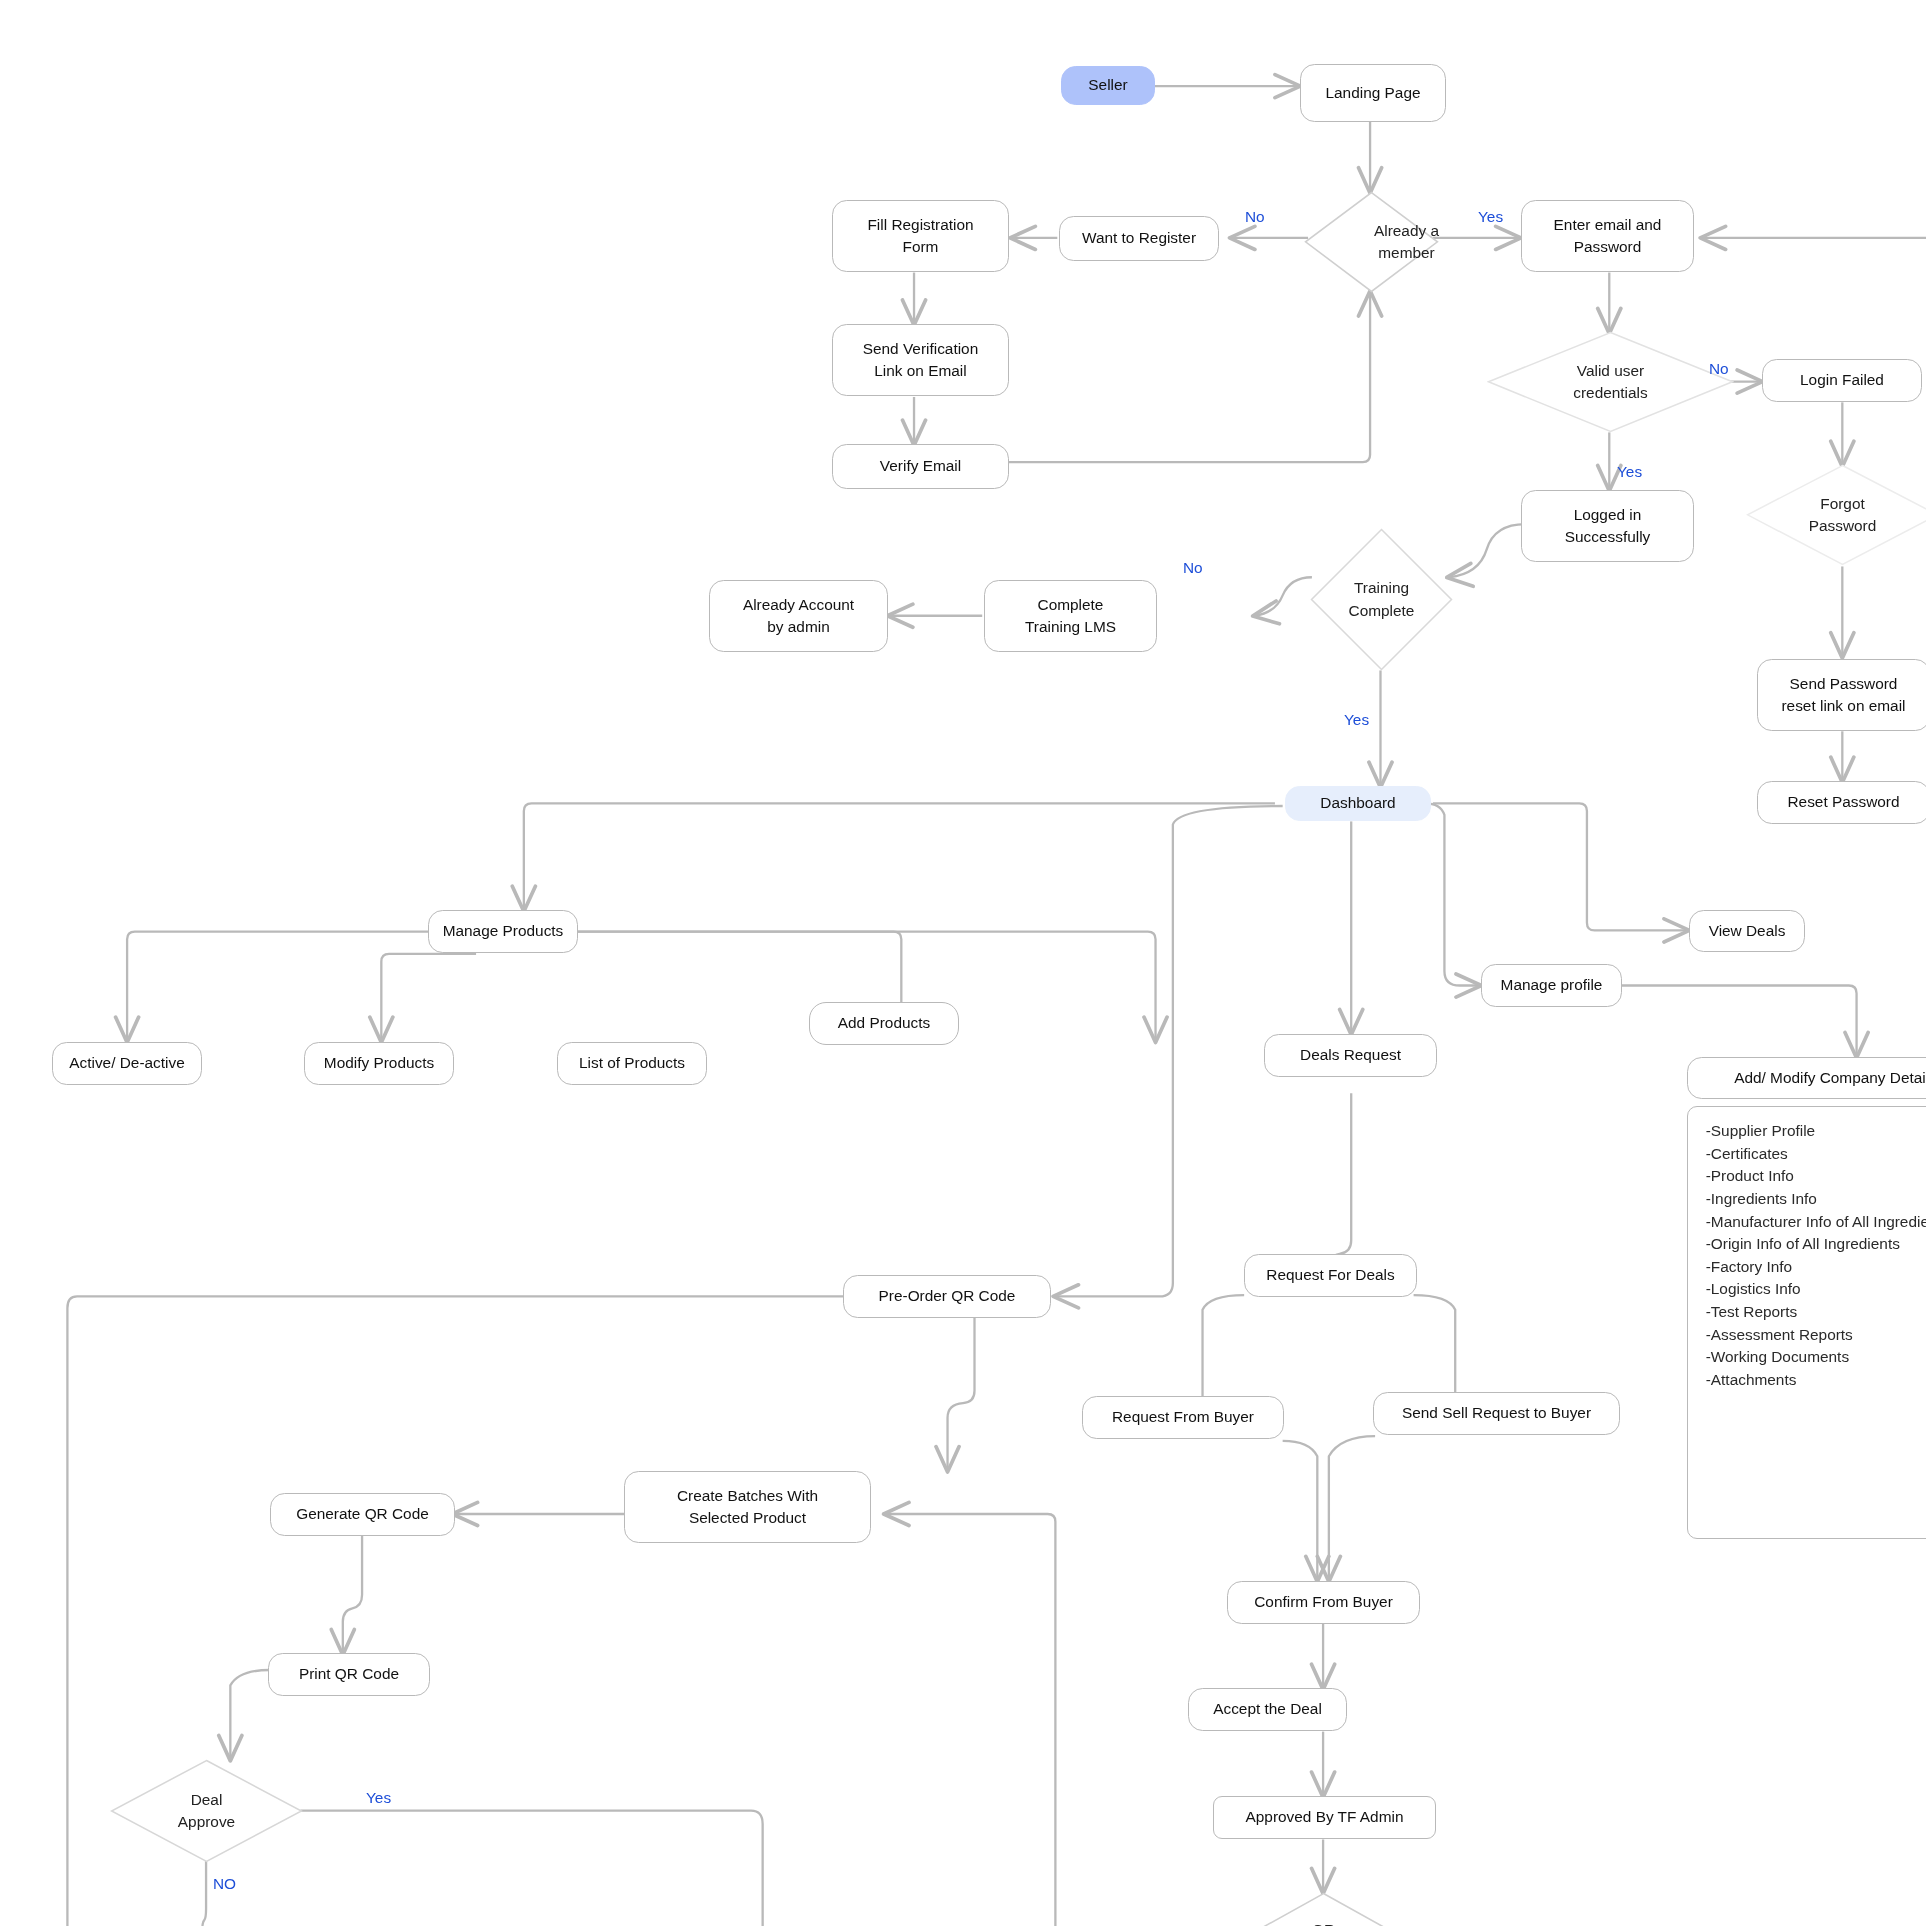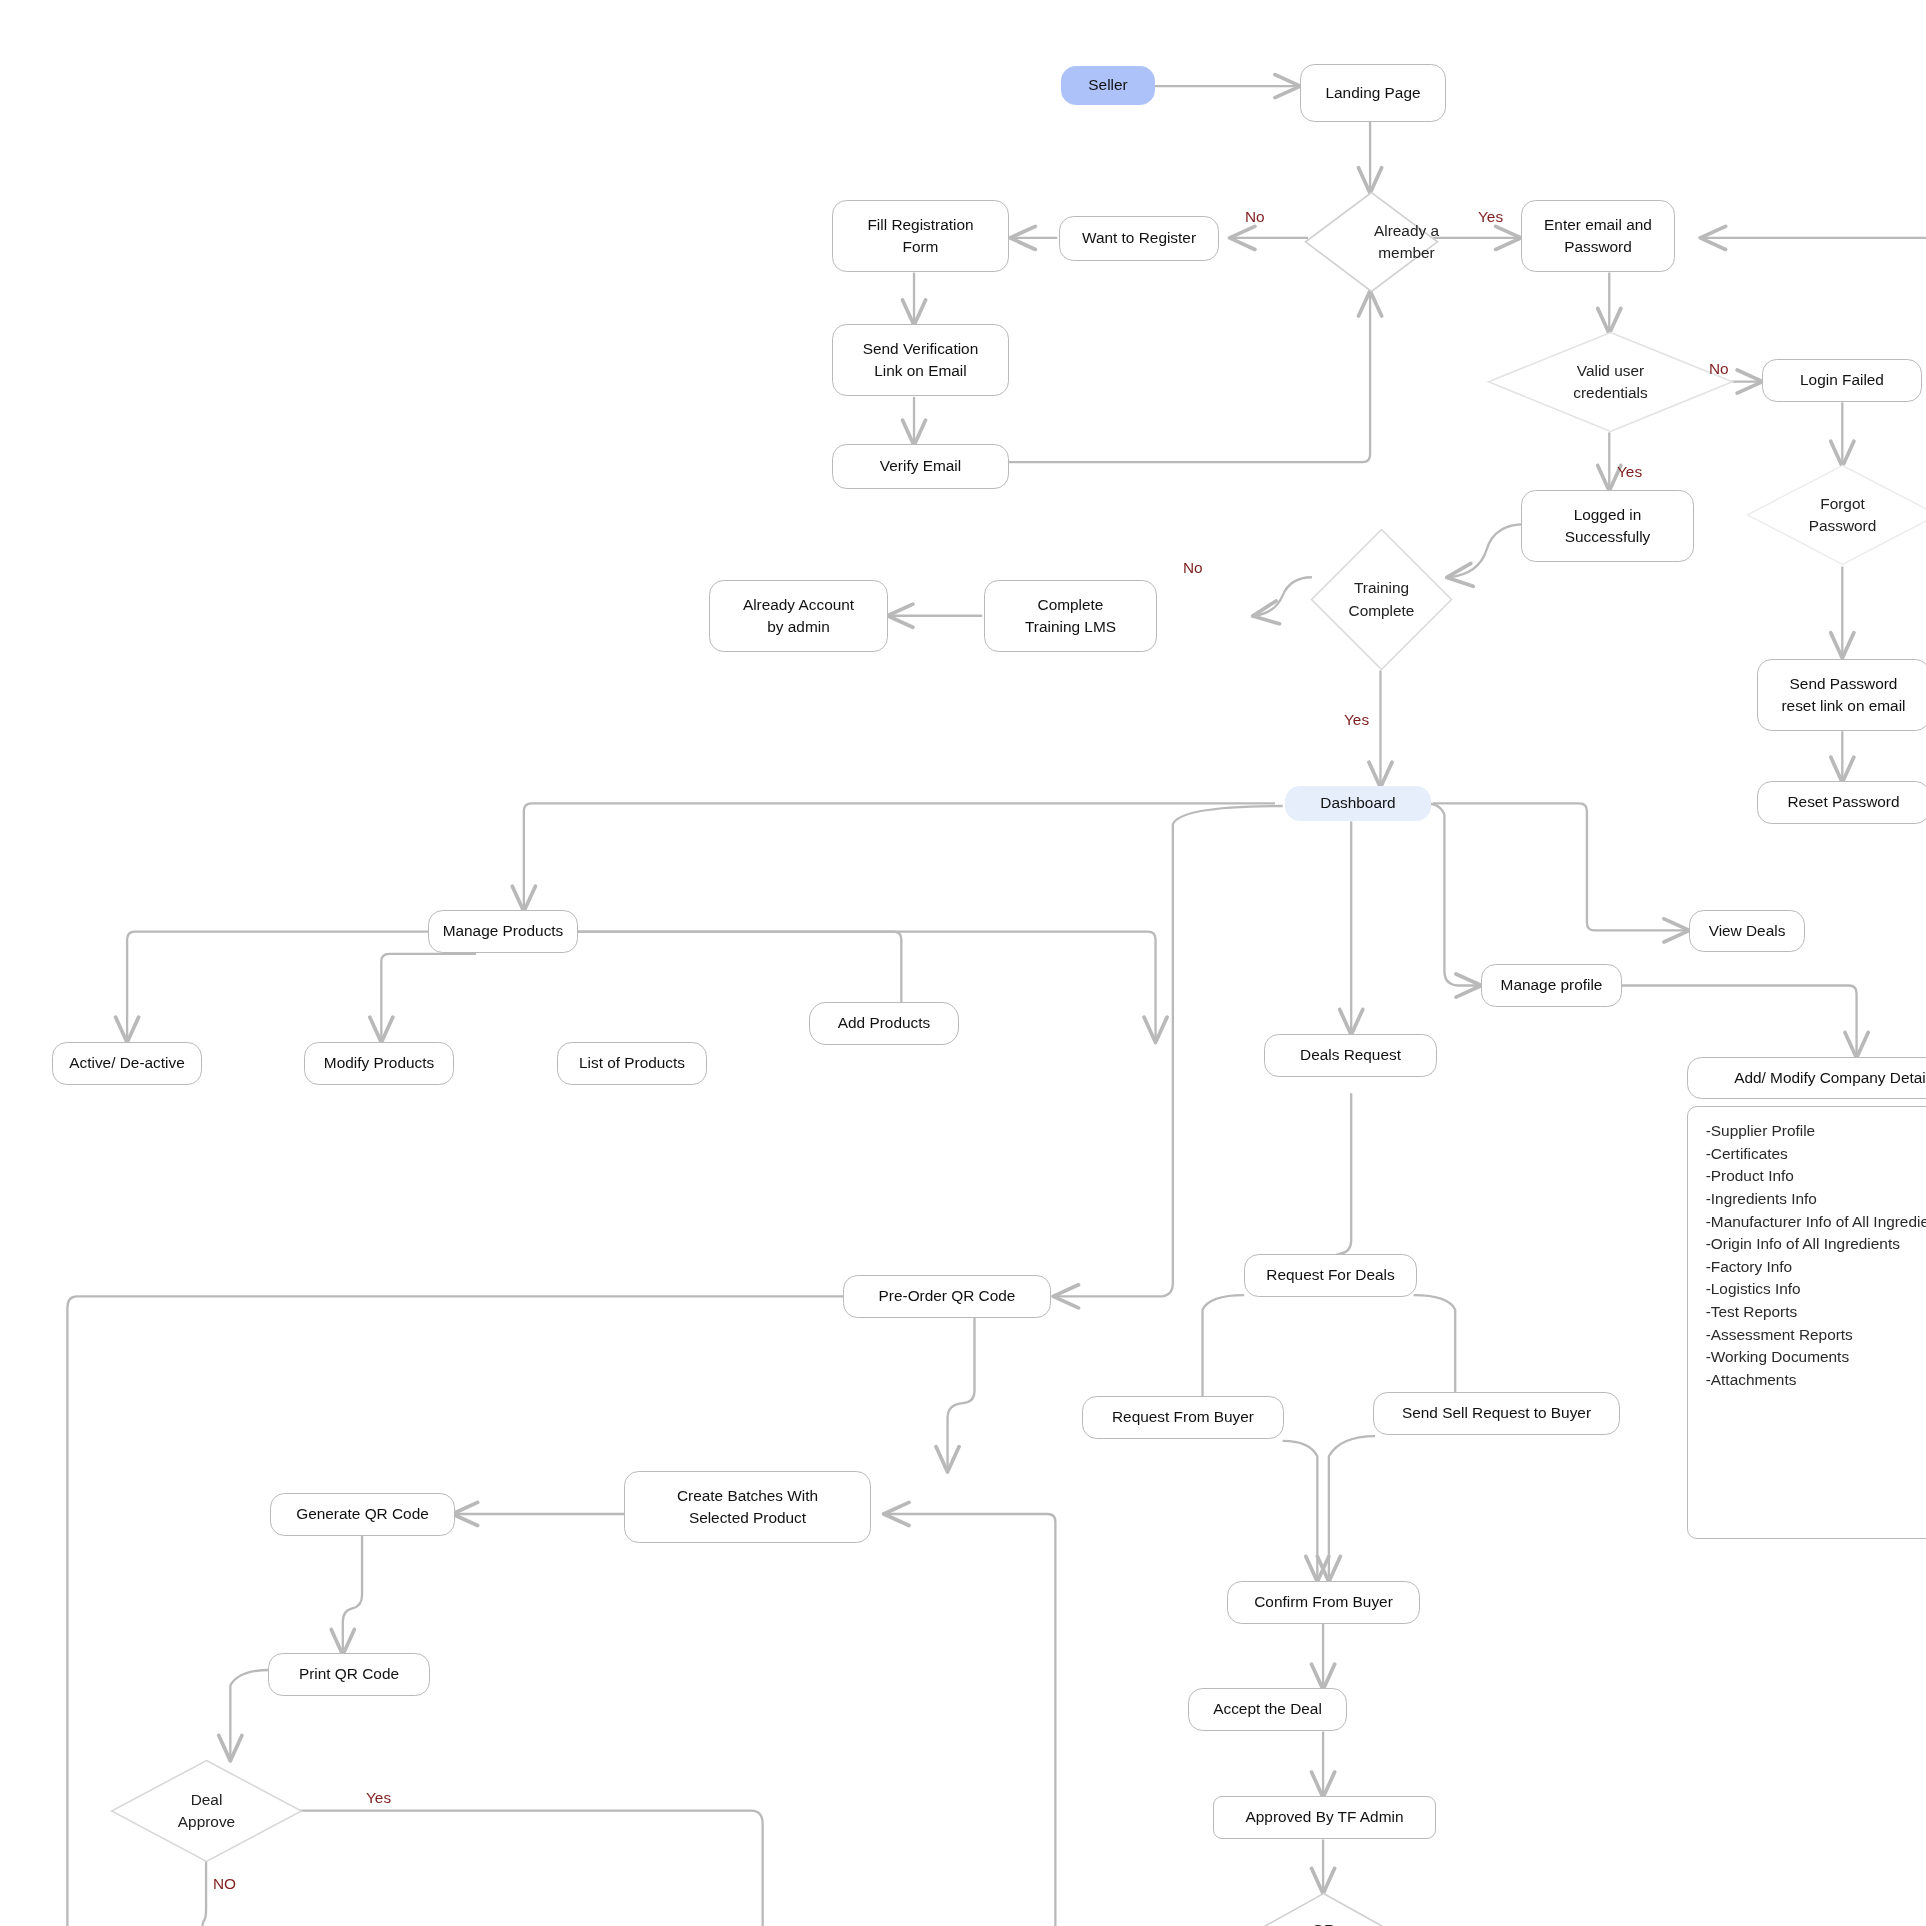--- a/index.html
+++ b/index.html
@@ -64,21 +64,21 @@
   .diamond .dshape {
     position: absolute;
     left: 0; top: 0;
     width: 100%;
     height: 100%;
     z-index: -1;
   }
   .edge-label {
     position: absolute;
     font-size: 15.4px;
-    color: #7f1d1d;
+    color: #1d4ed8;
     z-index: 6;
     background: transparent;
     white-space: nowrap;
   }
   .detail-panel {
     position: absolute;
     box-sizing: border-box;
     border: 1.2px solid #b9b9b9;
     border-radius: 10px;
     background: #ffffff;
@@ -228,21 +228,21 @@
 
   <div class="node" style="left:832px; top:324px; width:177px; height:72px;">
     <span>Send Verification
 Link on Email</span>
   </div>
 
   <div class="node" style="left:832px; top:444px; width:177px; height:45px;">
     <span>Verify Email</span>
   </div>
 
-  <div class="node" style="left:1521px; top:200px; width:154px; height:72px;">
+  <div class="node" style="left:1521px; top:200px; width:173px; height:72px;">
     <span>Enter email and
 Password</span>
   </div>
 
   <div class="diamond" style="left:1487px; top:331px; width:247px; height:102px;">
     <svg class="dshape" viewBox="0 0 640 265" preserveAspectRatio="none">
       <path d="M320,4 L636,132 L320,261 L4,132 Z" fill="#ffffff" stroke="#e2e2e2" stroke-width="4"></path>
     </svg>
     <span>Valid user
 credentials</span>

